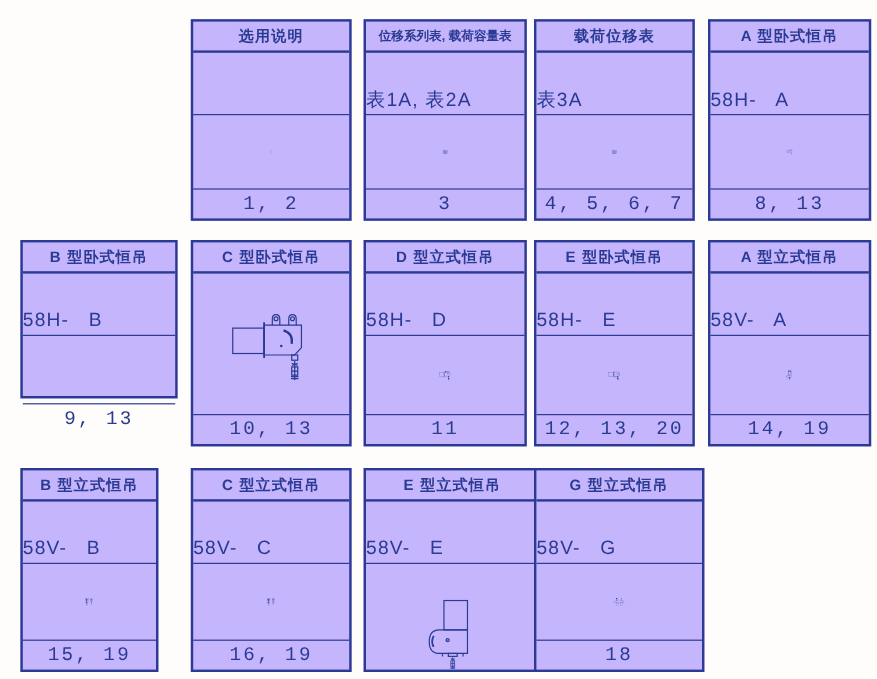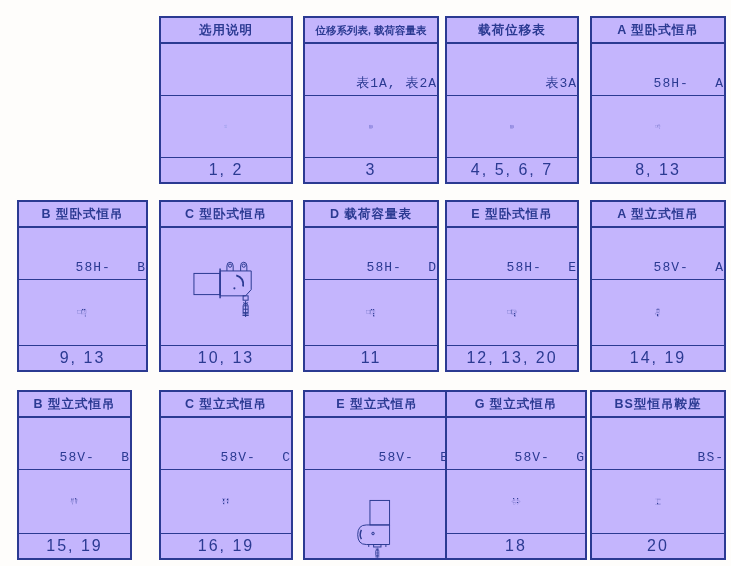--- a/index.html
+++ b/index.html
@@ -4,27 +4,27 @@
 <style>
   html,body{margin:0;padding:0;background:#ffffff;}
   .page{position:relative;width:731px;height:566px;background:#fefdfb;
         font-family:"Liberation Sans", sans-serif;overflow:hidden;}
   .cell{position:absolute;background:#c4b5fd;border:2px solid #2b3a92;
         display:flex;flex-direction:column;color:#2b3a92;box-sizing:border-box;gap:28px;}
   .title{height:24px;line-height:24px;text-align:center;font-weight:bold;
          font-size:12.5px;border-bottom:2px solid #2b3a92;white-space:nowrap;
          overflow:hidden;letter-spacing:1px;flex:0 0 auto;}
   .title.sm{font-size:10.5px;letter-spacing:0;}
-  .model{height:23px;line-height:23px;text-align:right;border-bottom:1.5px solid #2b3a92;
-         font-family:Liberation Mono, monospace;font-size:13px;white-space:pre;
+  .model{height:23px;line-height:23px;text-align:left;border-bottom:1.5px solid #2b3a92;
+         font-family:Liberation Sans, sans-serif;font-size:16px;white-space:pre;
          letter-spacing:1px;flex:0 0 auto;}
   .art{flex:1 1 auto;display:flex;align-items:center;justify-content:center;overflow:hidden;}
   .art svg{width:100%;height:100%;}
   .foot{height:24px;line-height:24px;text-align:center;border-top:1.5px solid #2b3a92;
-        font-family:Liberation Sans, sans-serif;font-size:16px;letter-spacing:2px;flex:0 0 auto;}
+        font-family:Liberation Mono, monospace;font-size:16px;letter-spacing:2px;flex:0 0 auto;}
   .drawing{stroke:#2b3a92;fill:none;stroke-width:1.6;color:#2b3a92;}
   .drawing text{stroke:none;fill:#4a58a8;font-family:"DejaVu Sans", sans-serif;}
   .dash{stroke:#4a58a8;stroke-width:1.3;stroke-dasharray:2.5 2;}
   .thin{stroke-width:1;}
   .defs{position:absolute;width:0;height:0;}
 </style>
 </head>
 <body>
 
 <svg class="defs" aria-hidden="true">
@@ -153,21 +153,21 @@
       <svg class="drawing" viewBox="0 0 127 98">
         <use href="#hbase"></use>
         <use href="#rodarrow" transform="translate(70,7)"></use>
         <use href="#rodarrow" transform="translate(92,7)"></use>
         <use href="#tb" transform="translate(95,72)"></use>
       </svg>
     </div>
     <div class="foot">8, 13</div>
   </div>
 
-  <div class="cell" style="left:17px;top:200px;width:131px;height:172px">
+  <div class="cell" style="left:17px;top:200px;width:131px;height:132px">
     <div class="title">B 型卧式恒吊</div>
     <div class="model">58H-   B</div>
     <div class="art">
       <svg class="drawing" viewBox="0 0 127 98">
         <use href="#hbase"></use>
         <use href="#stud" transform="translate(70,12)"></use>
         <use href="#stud" transform="translate(92,12)"></use>
         <use href="#tb" transform="translate(95,72)"></use>
       </svg>
     </div>
@@ -181,21 +181,21 @@
         <use href="#hbase"></use>
         <use href="#lug" transform="translate(70,10)"></use>
         <use href="#lug" transform="translate(92,10)"></use>
         <use href="#tb" transform="translate(95,72)"></use>
       </svg>
     </div>
     <div class="foot">10, 13</div>
   </div>
 
   <div class="cell" style="left:303px;top:200px;width:136px;height:172px">
-    <div class="title">D 载荷容量表</div>
+    <div class="title">D 型立式恒吊</div>
     <div class="model">58H-   D</div>
     <div class="art">
       <svg class="drawing" viewBox="0 0 127 98">
         <use href="#hbase"></use>
         <use href="#tab" transform="translate(70,19)"></use>
         <use href="#tab" transform="translate(92,19)"></use>
         <use href="#tb" transform="translate(95,72)"></use>
       </svg>
     </div>
     <div class="foot">11</div>
@@ -301,32 +301,14 @@
         <path d="M113 43 Q117 49 113 55" stroke-width="2.2"></path>
         <rect x="26" y="44" width="2.6" height="2.6" fill="currentColor" stroke="none"></rect>
         <rect x="97" y="44" width="2.6" height="2.6" fill="currentColor" stroke="none"></rect>
         <rect x="34" y="62" width="26" height="30"></rect>
         <rect x="78" y="62" width="26" height="30"></rect>
       </svg>
     </div>
     <div class="foot">18</div>
   </div>
 
-  <div class="cell" style="left:590px;top:390px;width:136px;height:170px">
-    <div class="title">BS型恒吊鞍座</div>
-    <div class="model">BS-</div>
-    <div class="art">
-      <svg class="drawing" viewBox="0 0 127 98">
-        <path d="M28 14 H98" stroke-width="2"></path>
-        <path d="M30 9 V19 M96 9 V19" class="thin"></path>
-        <path d="M52 16.5 L96 16.5 L96 28 Z"></path>
-        <path d="M56 13 V90" stroke-width="2"></path>
-        <path d="M59.5 28 V77" class="thin"></path>
-        <path d="M26 90 H98" stroke-width="2"></path>
-        <path d="M30 85 V95 M96 85 V95" class="thin"></path>
-        <path d="M58 87.5 L96 87.5 L96 76.5 Z"></path>
-        <rect x="58" y="82" width="11" height="5.5"></rect>
-      </svg>
-    </div>
-    <div class="foot">20</div>
-  </div>
 
 </div>
 
 </body></html>

